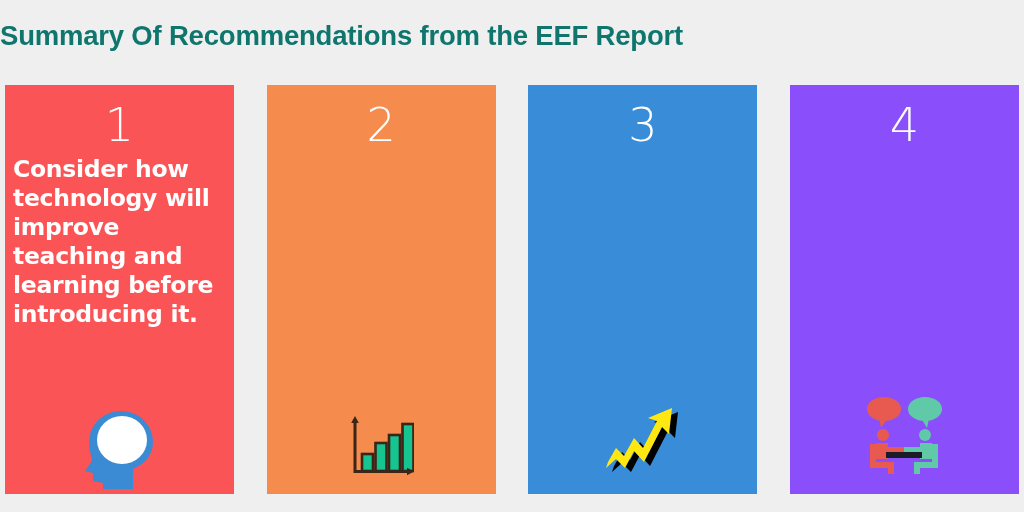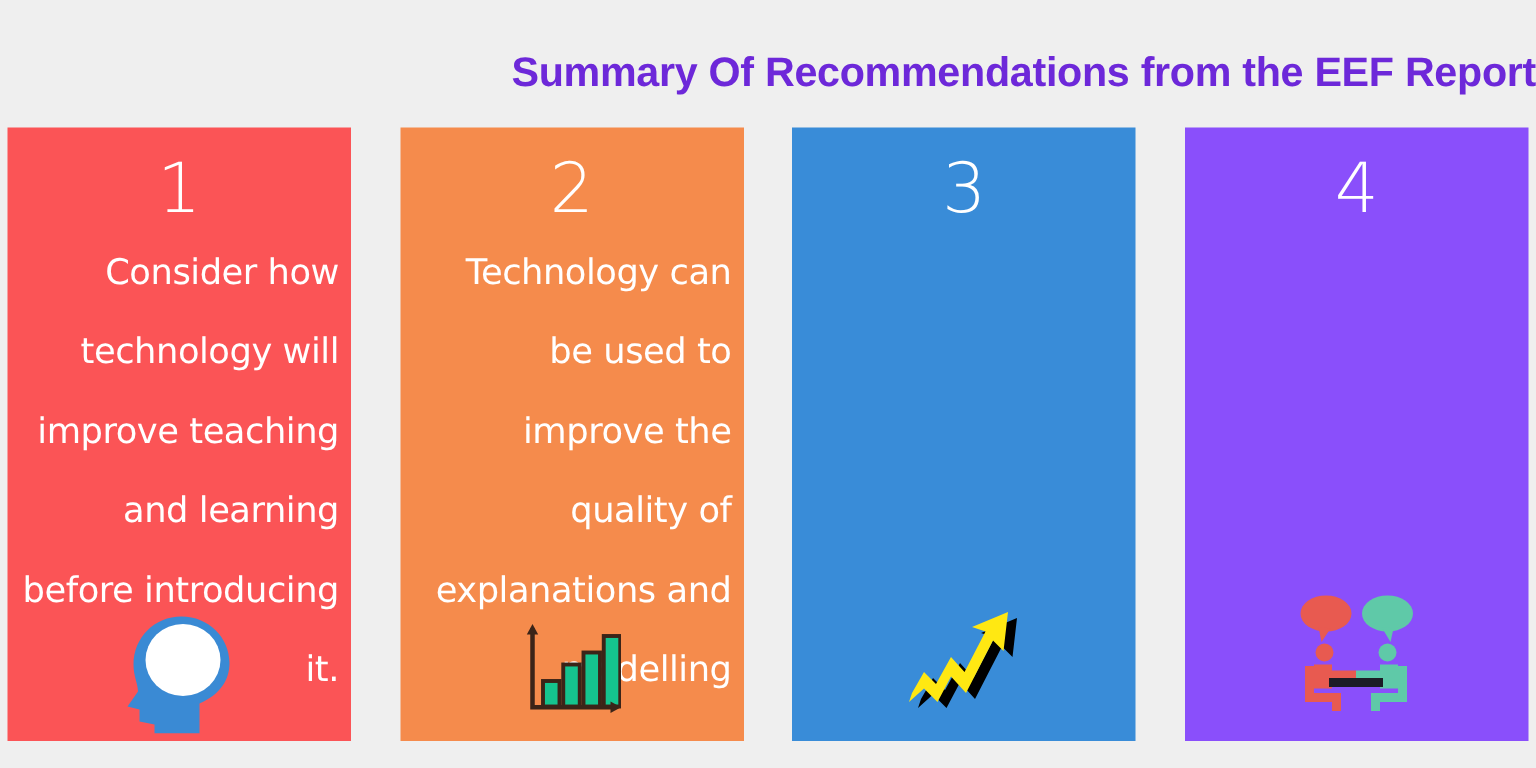--- a/index.html
+++ b/index.html
@@ -17,27 +17,26 @@
     position: relative;
     width: 1024px;
     height: 512px;
     box-sizing: border-box;
   }
   .title {
     position: absolute;
     top: 20px;
     left: 0;
     width: 1024px;
-    text-align: right;
+    text-align: left;
     font-size: 27.5px;
     font-weight: bold;
-    color: #6d28d9;
+    color: #0f766e;
     letter-spacing: -0.2px;
     white-space: nowrap;
-    margin-top: 12px;
   }
   .cards {
     position: absolute;
     top: 85px;
     left: 5px;
     width: 1014px;
     height: 409px;
     display: flex;
     flex-direction: row;
     justify-content: space-between;
@@ -58,24 +57,24 @@
     font-size: 46px;
     font-weight: 300;
     color: #ffffff;
     line-height: 1.22;
     margin-top: 8px;
     margin-bottom: 2px;
     font-family: "DejaVu Sans", sans-serif;
   }
   .card-text {
     font-size: 23.5px;
-    font-weight: 400;
+    font-weight: 700;
     color: #ffffff;
-    line-height: 53px;
-    text-align: right;
+    line-height: 29px;
+    text-align: left;
     font-family: "DejaVu Sans", sans-serif;
     width: 100%;
     letter-spacing: -0.3px;
   }
   .card-icon {
     position: absolute;
     left: 0;
     width: 100%;
     display: flex;
     justify-content: center;
@@ -101,21 +100,20 @@
       <div class="card-icon icon-head">
         <svg width="78" height="80" viewBox="0 0 78 80">
           <path d="M40 2 C22 2 8 16 8 34 C8 42 11 47 11 52 L4 62 L12 64 L12 72 L22 74 L22 80 L52 80 L52 60 C66 54 72 44 72 33 C72 16 58 2 40 2 Z" fill="#3a8ad4"></path>
           <ellipse cx="41" cy="31" rx="25" ry="24" fill="#ffffff"></ellipse>
         </svg>
       </div>
     </div>
 
     <div class="card" style="background:#f58b4c">
       <div class="card-number">2</div>
-      <div class="card-text">Technology can be used to improve the quality of explanations and modelling</div>
       <div class="card-icon icon-barchart">
         <svg width="66" height="62" viewBox="0 0 66 62">
           <g stroke="#3b2418" stroke-width="2.6" fill="#15c48e">
             <rect x="14" y="38" width="11" height="17"></rect>
             <rect x="27.5" y="27" width="11" height="28"></rect>
             <rect x="41" y="19" width="11" height="36"></rect>
             <rect x="54.5" y="8" width="11" height="47"></rect>
           </g>
           <path d="M7 3 L7 55.5 L62 55.5" stroke="#3b2418" stroke-width="3" fill="none"></path>
           <path d="M7 0 L3.2 7 L10.8 7 Z" fill="#3b2418"></path>

